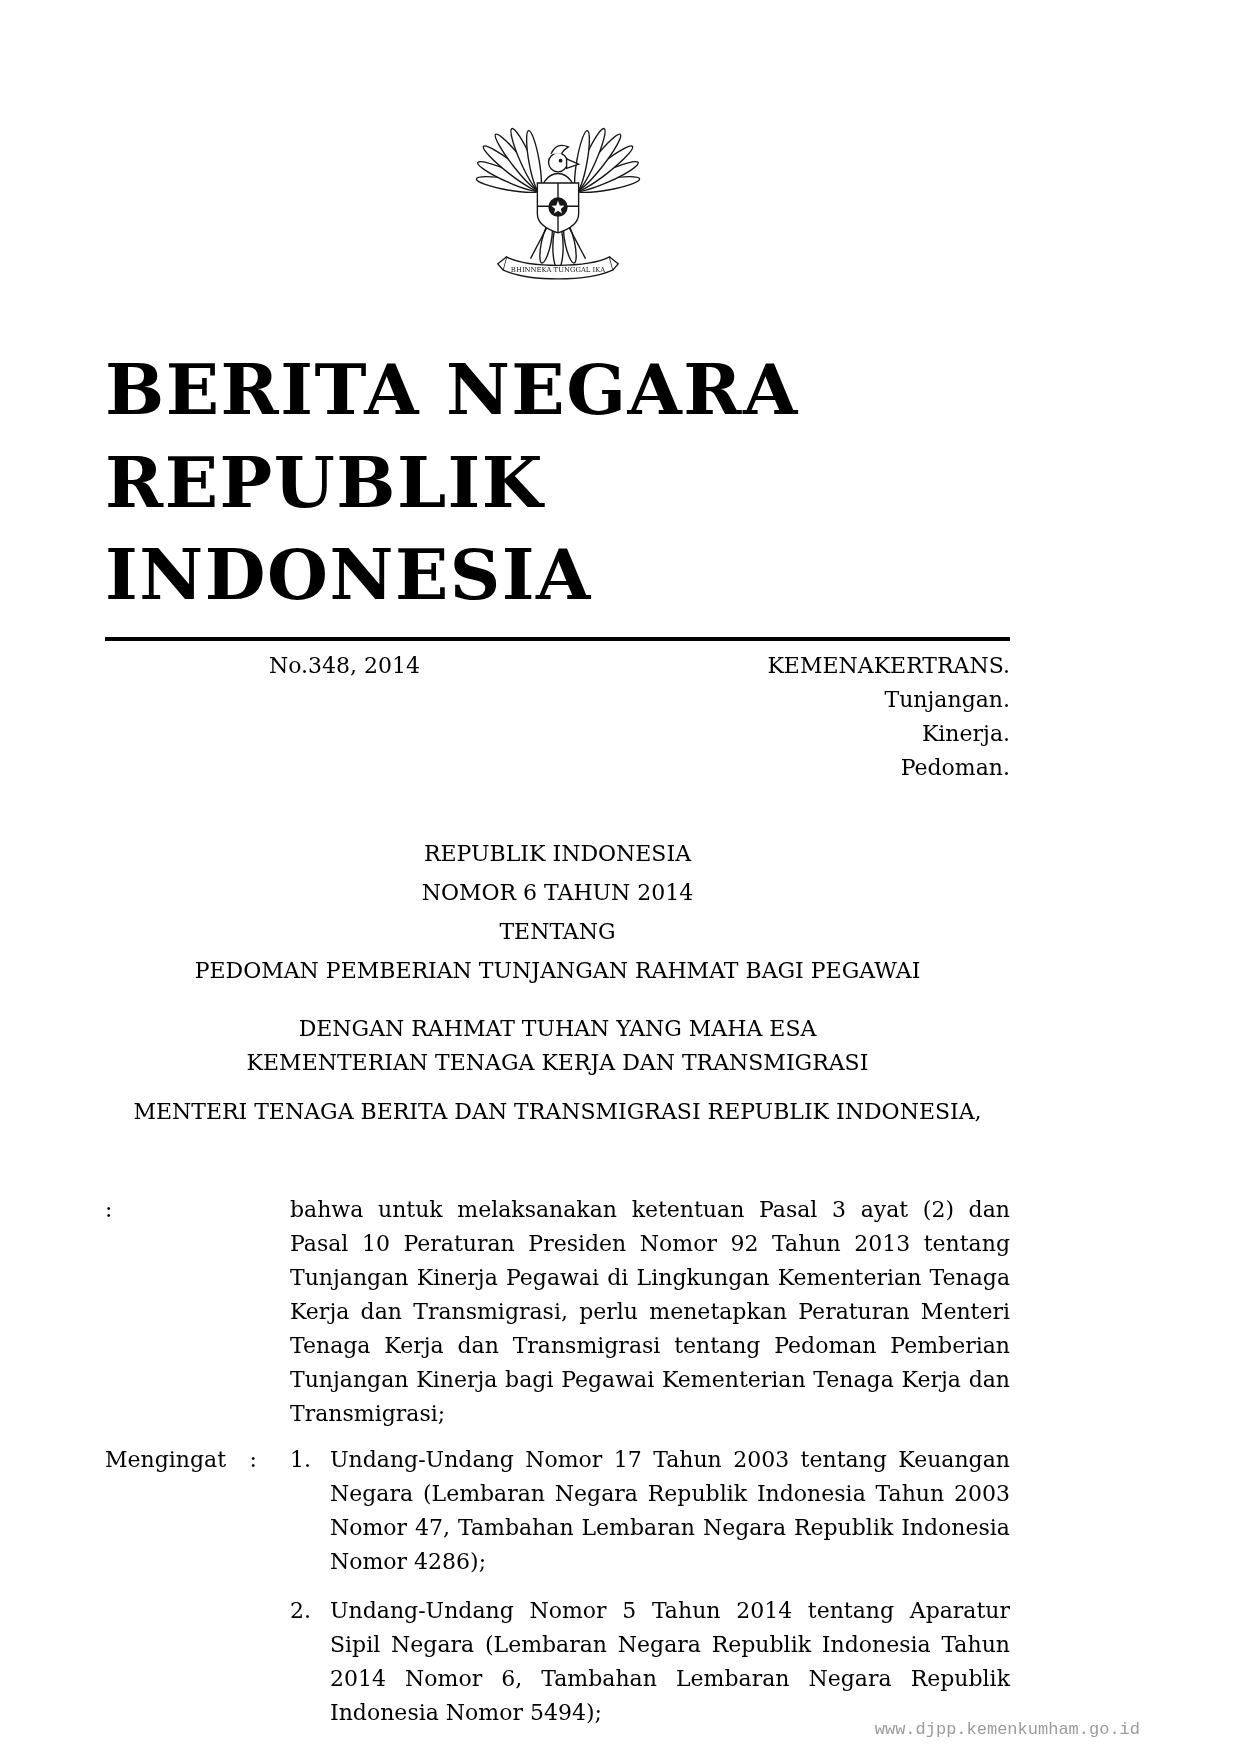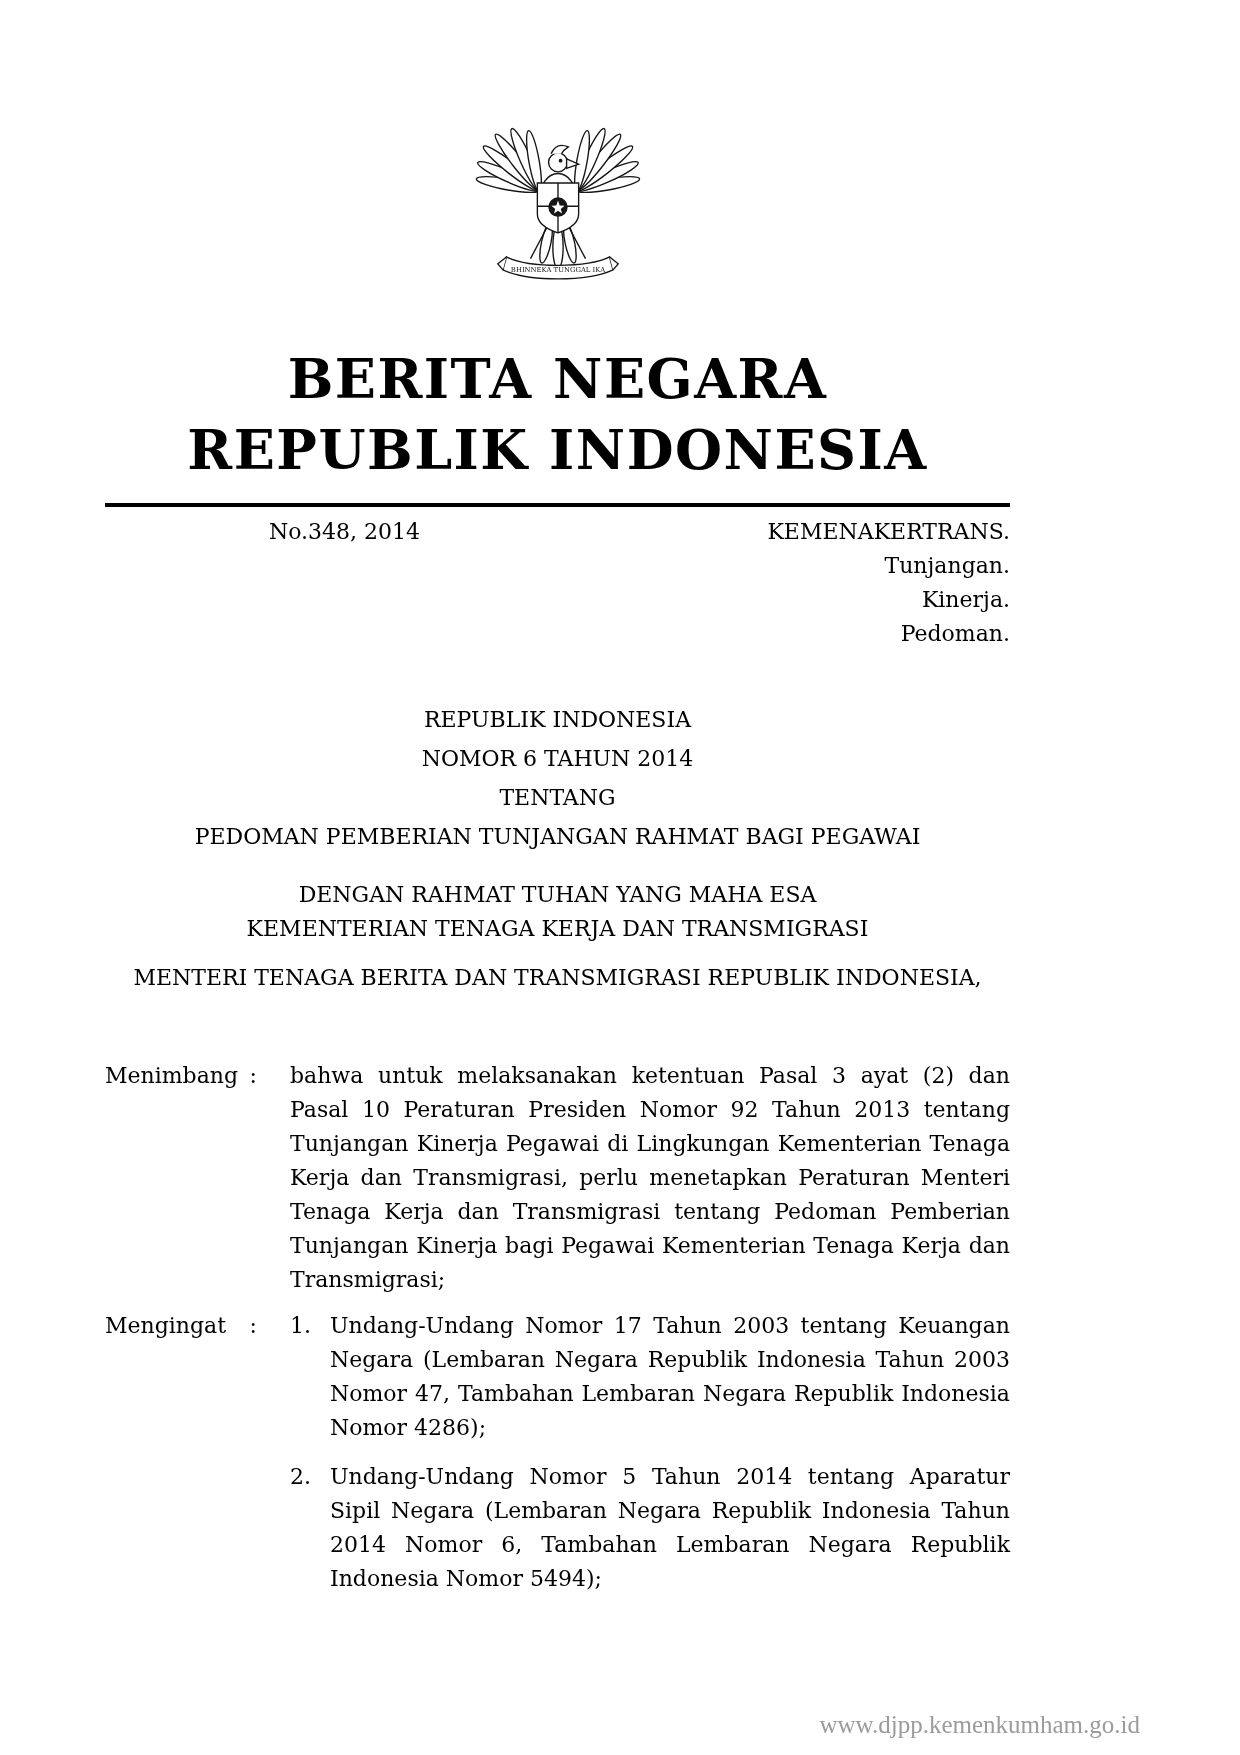--- a/index.html
+++ b/index.html
@@ -6,22 +6,22 @@
   html,body { background:#ffffff; }
   body {
     width:1240px; height:1755px; position:relative; margin:0 auto;
     font-family:"DejaVu Serif","Liberation Serif",serif; color:#000;
   }
   .content { position:absolute; left:105px; top:12px; width:905px; }
 
   .emblem { width:172px; margin:85px auto 0 auto; }
   .emblem svg { display:block; width:100%; height:auto; }
 
-  .masthead { margin-top:58px; text-align:center; font-weight:bold;
-    font-size:54px; line-height:1.32; letter-spacing:1.5px; }
+  .masthead { margin-top:58px; font-weight:bold;
+    font-size:70px; line-height:1.32; letter-spacing:1.5px; }
 
   .rule { margin-top:16px; height:4px; background:#000; }
 
   .issue-row { display:flex; margin-top:8px; font-size:22px; line-height:34px;text-align:right; }
   .issue-no { width:315px; flex-shrink:0; }
   .subject { flex:1; }
   .subject-line1 { display:flex; justify-content:space-between;flex-direction:column; }
 
   .title-block { margin-top:52px; text-align:center; font-size:22px; line-height:34px; }
   .tb-line { }
@@ -36,22 +36,22 @@
   .clause-body { flex:1; }
   .clause-text { text-align:justify; }
 
   .legal-items { display:flex; flex-direction:column; gap:15px; }
   .legal-item { display:flex; }
   .item-number { width:40px; flex-shrink:0; }
   .item-text { flex:1; text-align:justify; }
 
   .footer-url {
     position:absolute; right:100px; bottom:16px;
-    font-family:Liberation Serif, serif;
-    font-size:25px; color:#9b9b9b;text-align:right;
+    font-family:Liberation Mono, monospace;
+    font-size:17px; color:#9b9b9b;text-align:right;
   }
 </style>
 </head>
 <body>
 
 <div class="content">
 
   <div class="emblem">
     <svg viewBox="0 0 200 220" xmlns="http://www.w3.org/2000/svg">
       <g fill="#ffffff" stroke="#161616" stroke-width="1.6">
@@ -128,21 +128,20 @@
     <div class="tb-line tb-gap-s">NOMOR 6 TAHUN 2014</div>
     <div class="tb-line tb-gap-s">TENTANG</div>
     <div class="tb-line tb-gap-s">PEDOMAN PEMBERIAN TUNJANGAN RAHMAT BAGI PEGAWAI</div>
     <div class="tb-line tb-gap-m">DENGAN RAHMAT TUHAN YANG MAHA ESA</div>
     <div class="tb-line">KEMENTERIAN TENAGA KERJA DAN TRANSMIGRASI</div>
     <div class="tb-line tb-gap-l">MENTERI TENAGA BERITA DAN TRANSMIGRASI REPUBLIK INDONESIA,</div>
   </div>
 
   <div class="clause menimbang">
     <div class="clause-label">
-      <span>Menimbang</span>
       <span>:</span>
     </div>
     <div class="clause-body clause-text">bahwa untuk melaksanakan ketentuan Pasal 3 ayat (2) dan Pasal 10 Peraturan Presiden Nomor 92 Tahun 2013 tentang Tunjangan Kinerja Pegawai di Lingkungan Kementerian Tenaga Kerja dan Transmigrasi, perlu menetapkan Peraturan Menteri Tenaga Kerja dan Transmigrasi tentang Pedoman Pemberian Tunjangan Kinerja bagi Pegawai Kementerian Tenaga Kerja dan Transmigrasi;</div>
   </div>
 
   <div class="clause mengingat">
     <div class="clause-label">
       <span>Mengingat</span>
       <span>:</span>
     </div>

